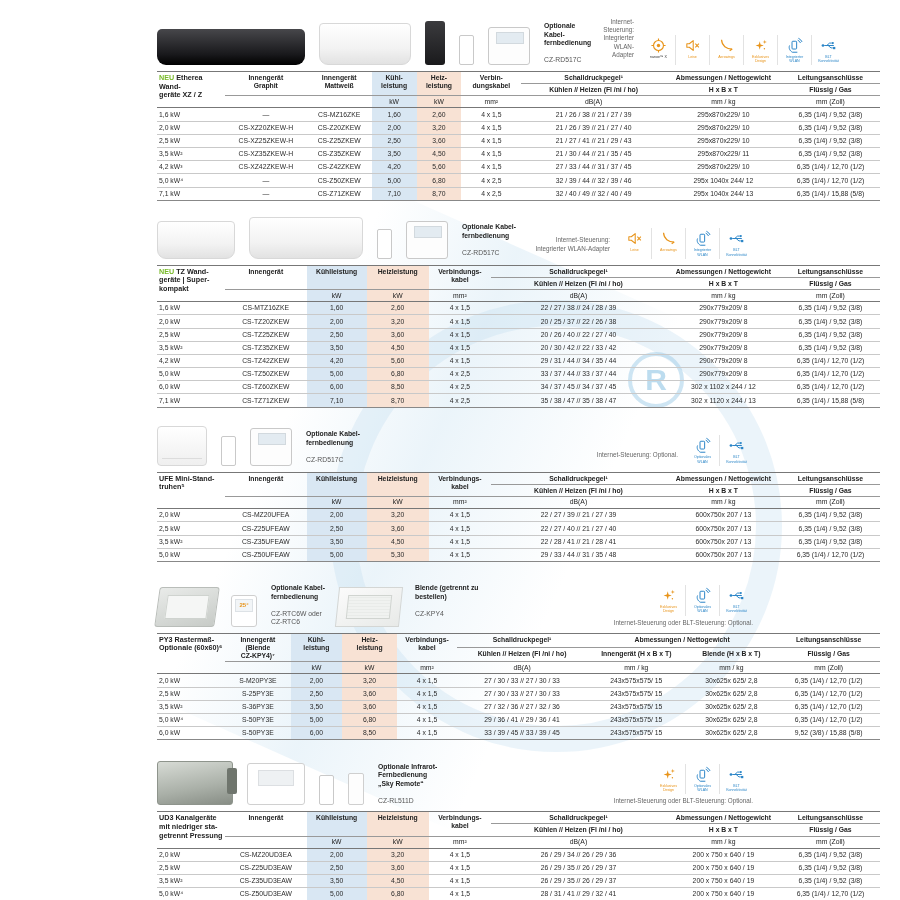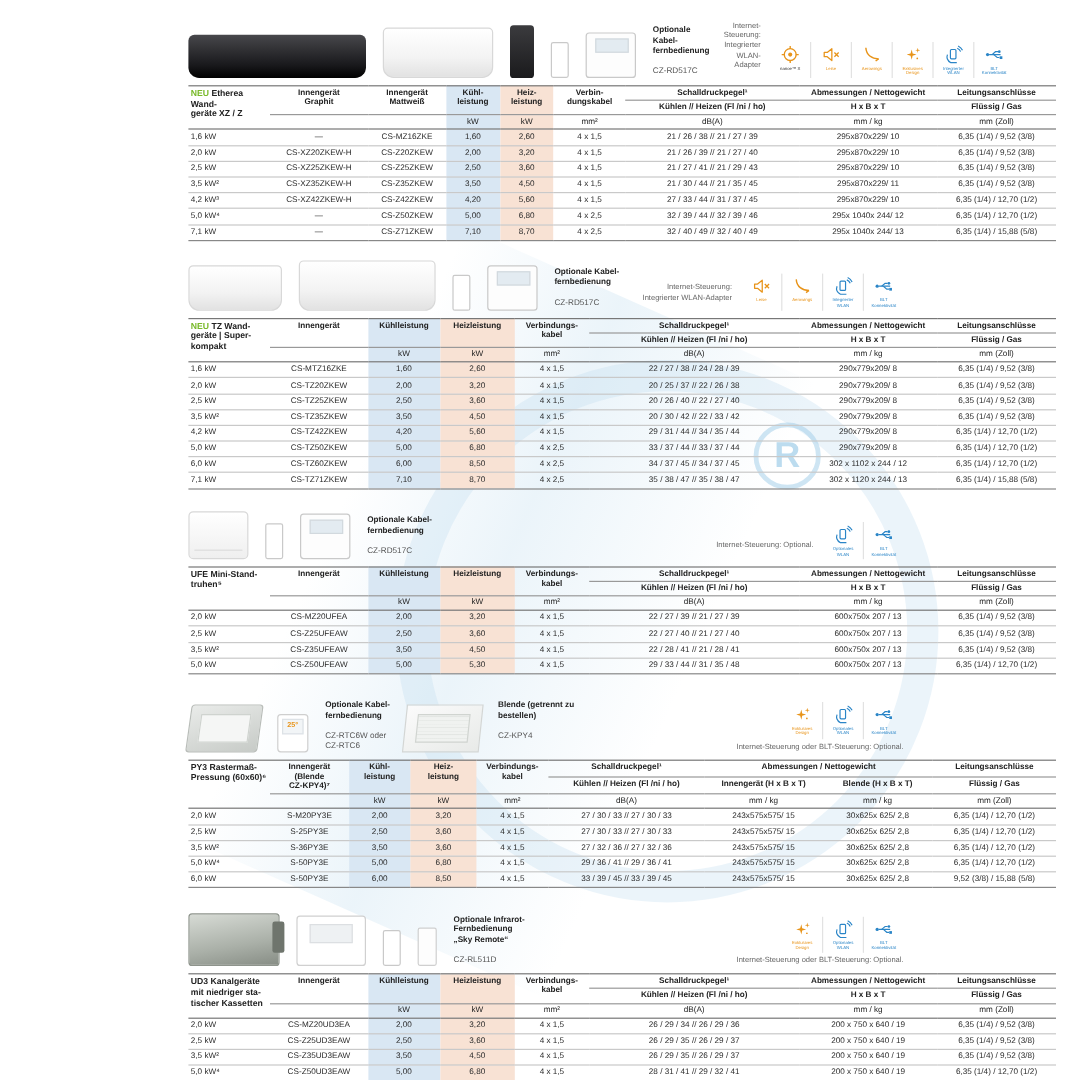--- a/index.html
+++ b/index.html
@@ -592,21 +592,21 @@
         <col style="width: 7.6%;">
         <col style="width: 8.3%;">
         <col style="width: 18%;">
         <col style="width: 13.6%;">
         <col style="width: 12.7%;">
         <col style="width: 14.2%;">
       </colgroup>
       <thead>
         <tr class="h1">
           <th rowspan="3" class="lbl">PY3 Rastermaß-
-Pressung (60x60)⁶</th>
+Optionale (60x60)⁶</th>
           <th rowspan="2">Innengerät
 (Blende
 CZ-KPY4)⁷</th>
           <th rowspan="2" class="cool">Kühl-
 leistung</th>
           <th rowspan="2" class="heat">Heiz-
 leistung</th>
           <th rowspan="2">Verbindungs-
 kabel</th>
           <th>Schalldruckpegel¹</th>
@@ -736,21 +736,21 @@
         <col style="width: 8.6%;">
         <col style="width: 8.6%;">
         <col style="width: 24.2%;">
         <col style="width: 15.9%;">
         <col style="width: 13.7%;">
       </colgroup>
       <thead>
         <tr class="h1">
           <th rowspan="3" class="lbl">UD3 Kanalgeräte
 mit niedriger sta-
-tischer Kassetten</th>
+getrennt Pressung</th>
           <th rowspan="2">Innengerät</th>
           <th rowspan="2" class="cool">Kühlleistung</th>
           <th rowspan="2" class="heat">Heizleistung</th>
           <th rowspan="2">Verbindungs-
 kabel</th>
           <th>Schalldruckpegel¹</th>
           <th>Abmessungen / Nettogewicht</th>
           <th>Leitungsanschlüsse</th>
         </tr>
         <tr class="h2">

